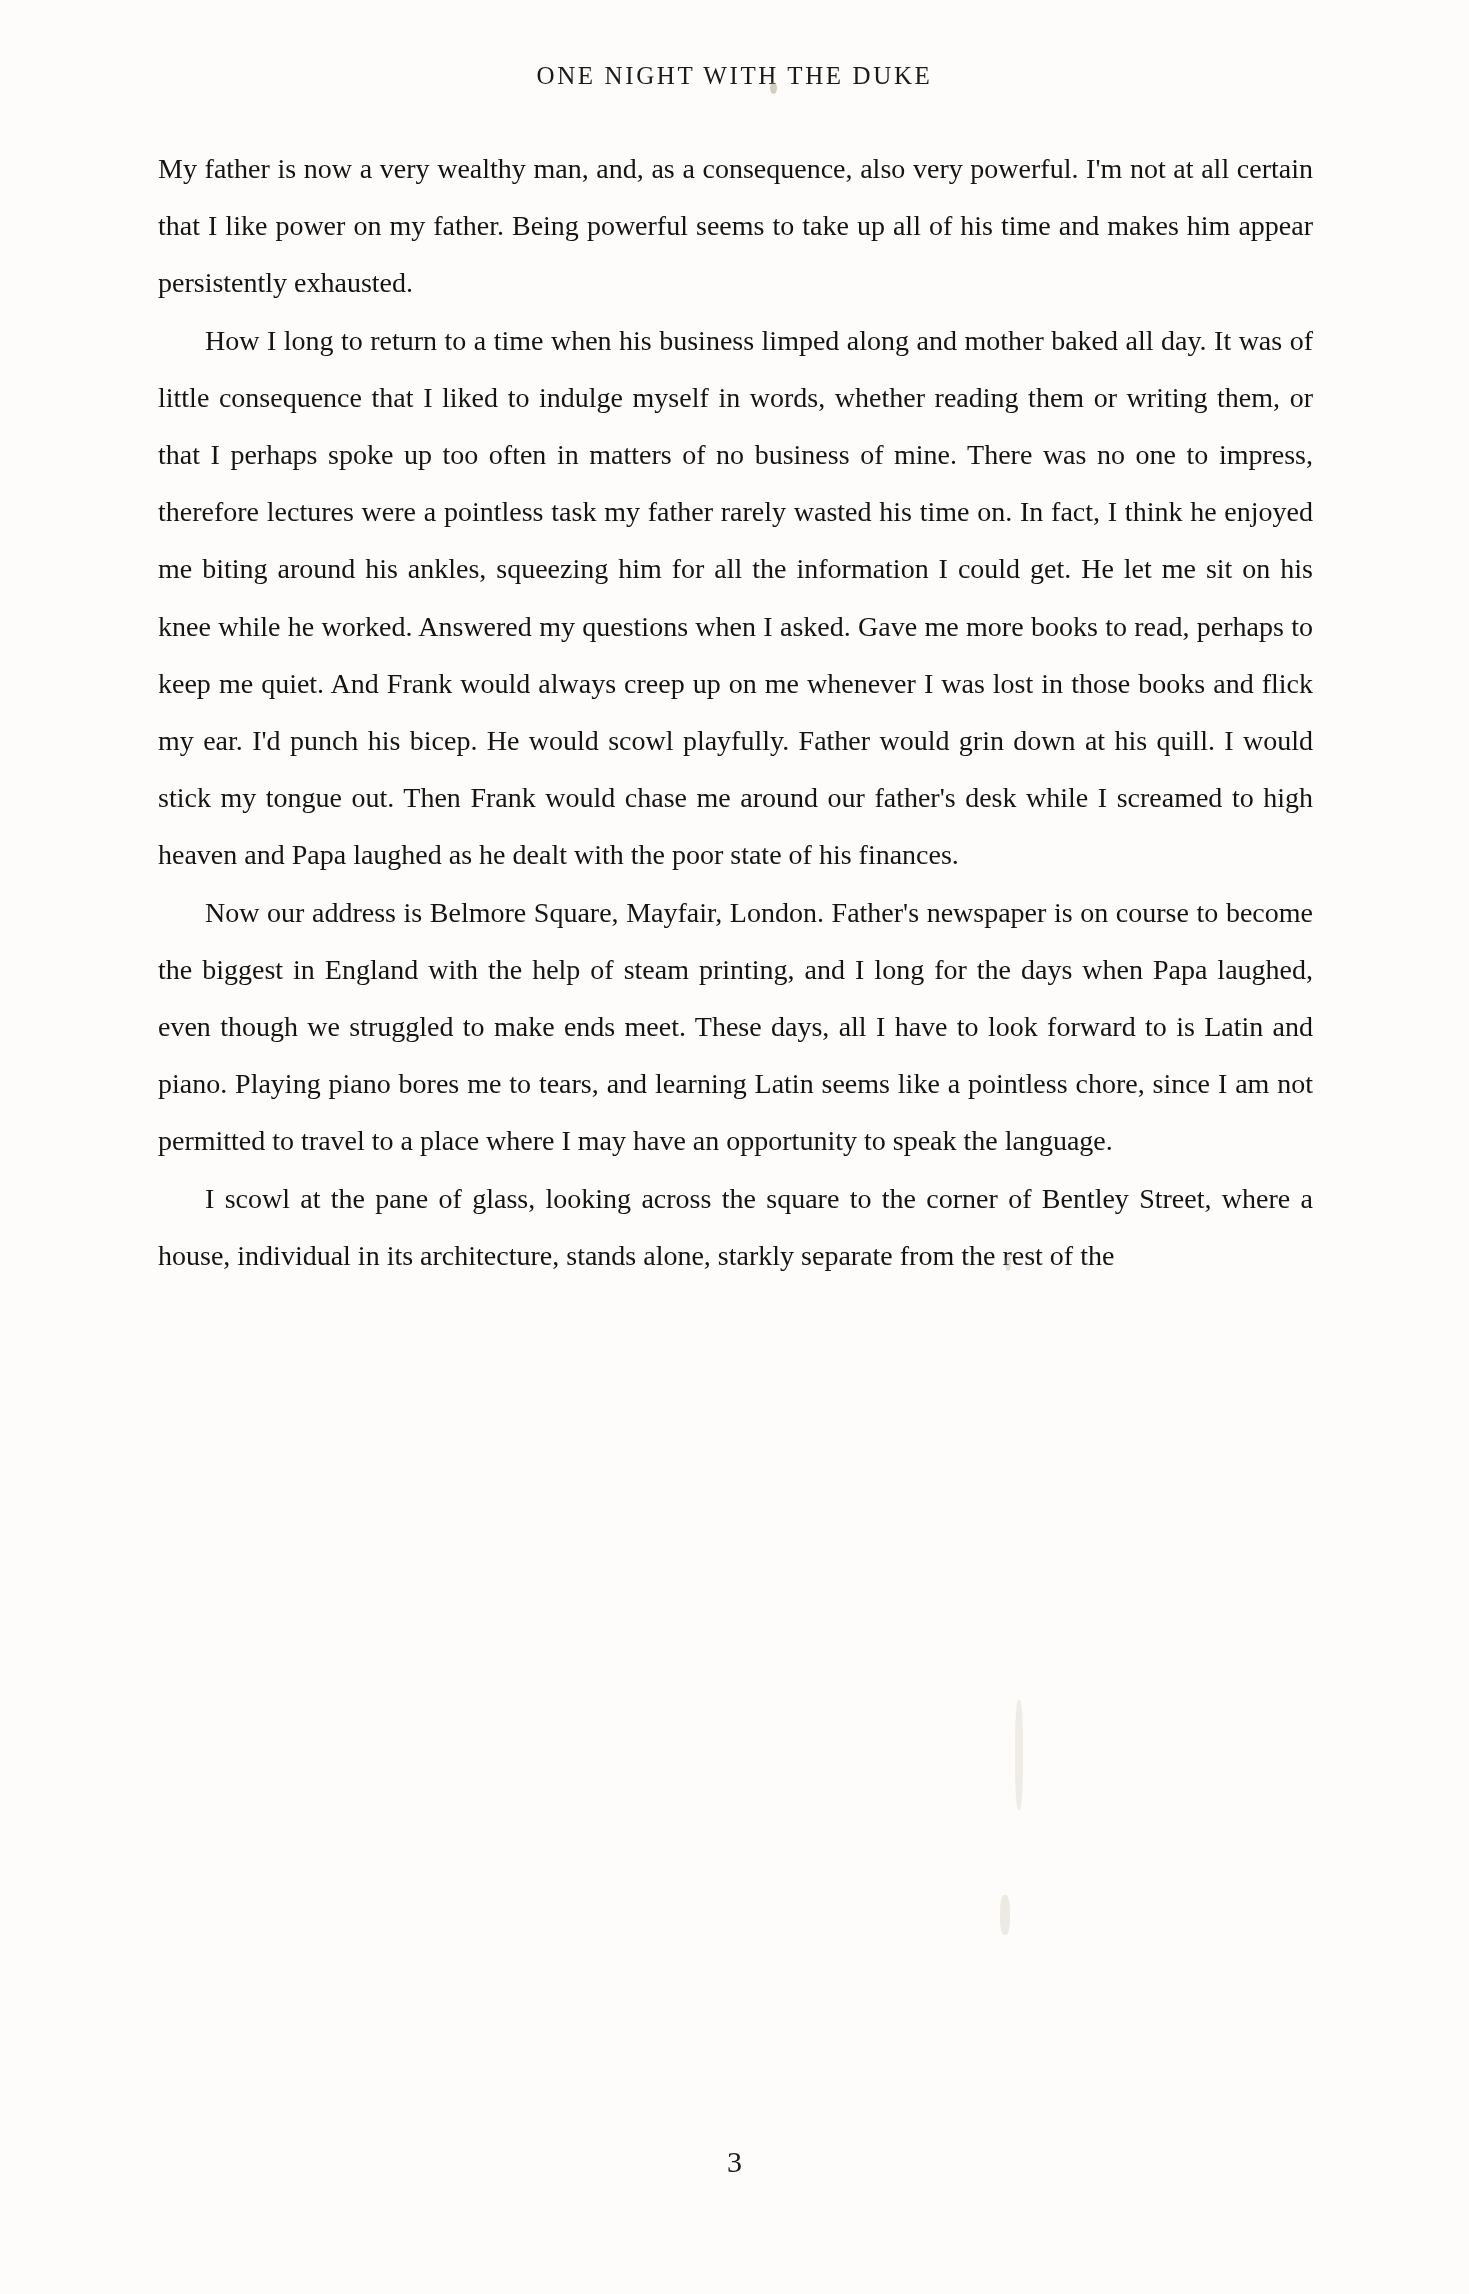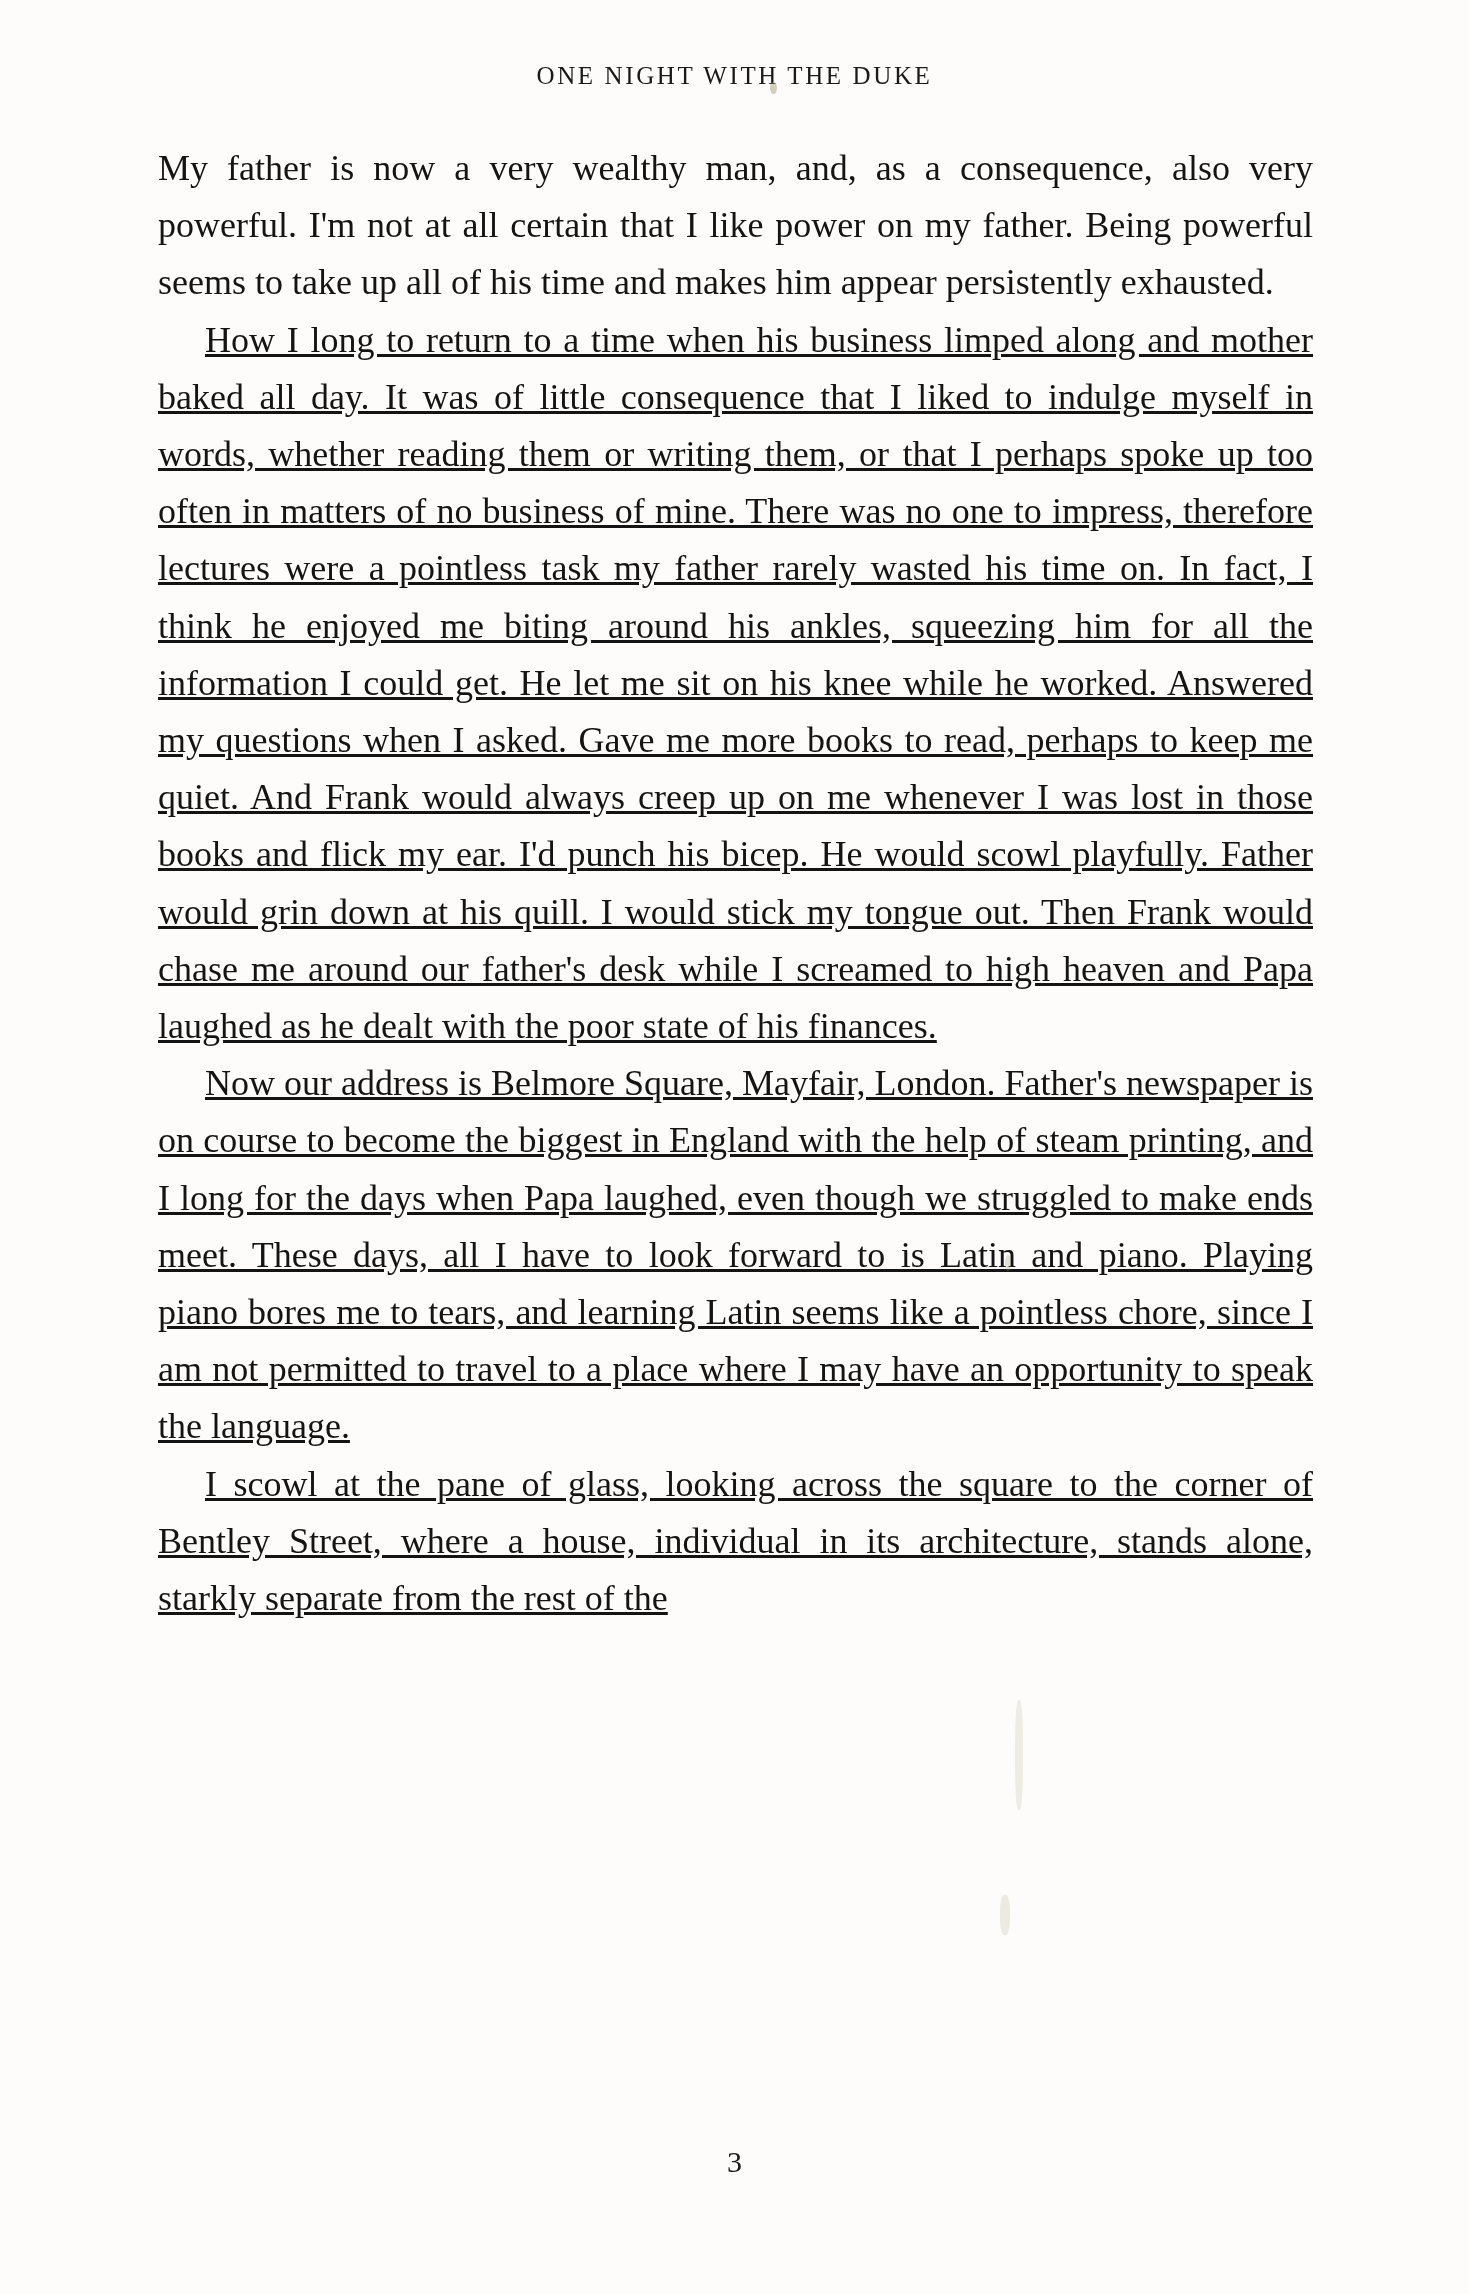--- a/index.html
+++ b/index.html
@@ -34,34 +34,33 @@
     font-variant: small-caps;
     text-transform: uppercase;
     color: #1a1a1a;
     font-family: "Liberation Serif", "DejaVu Serif", serif;
   }
   .body-text {
     position: absolute;
     top: 140px;
     left: 158px;
     width: 1155px;
-    font-size: 36px;
+    font-size: 28px;
     line-height: 57.2px;
     text-align: justify;
     text-justify: inter-word;
     color: #141414;
     hyphens: manual;
   }
   .body-text p {
     margin: 0;
     text-indent: 0;
   }
   .body-text p.indent {
     text-indent: 47px;
-    text-decoration: underline;
   }
   .folio {
     position: absolute;
     top: 2145px;
     left: 0;
     width: 1469px;
     text-align: center;
     font-size: 30px;
     color: #1a1a1a;
   }

